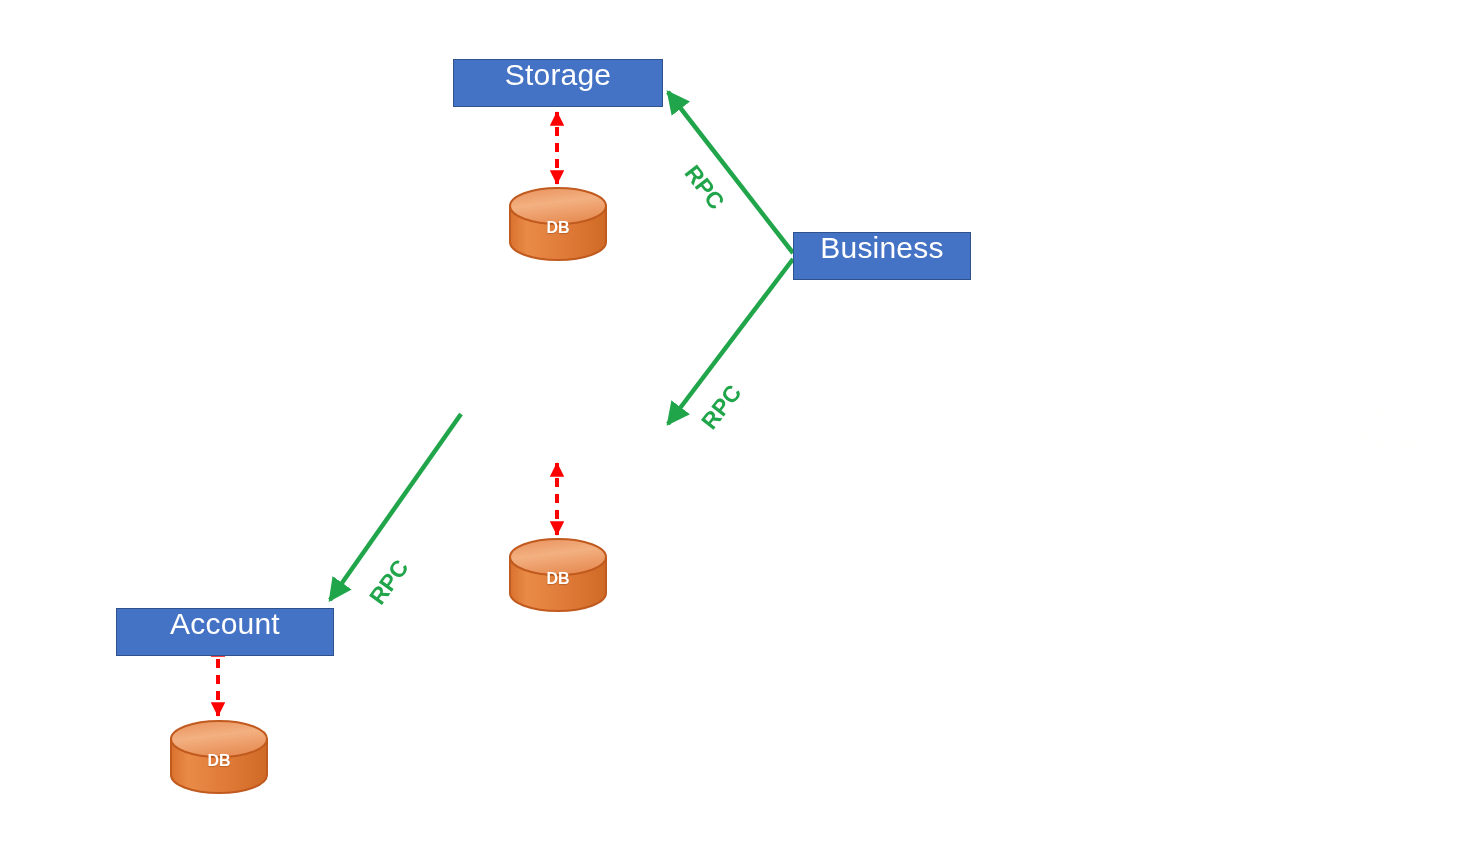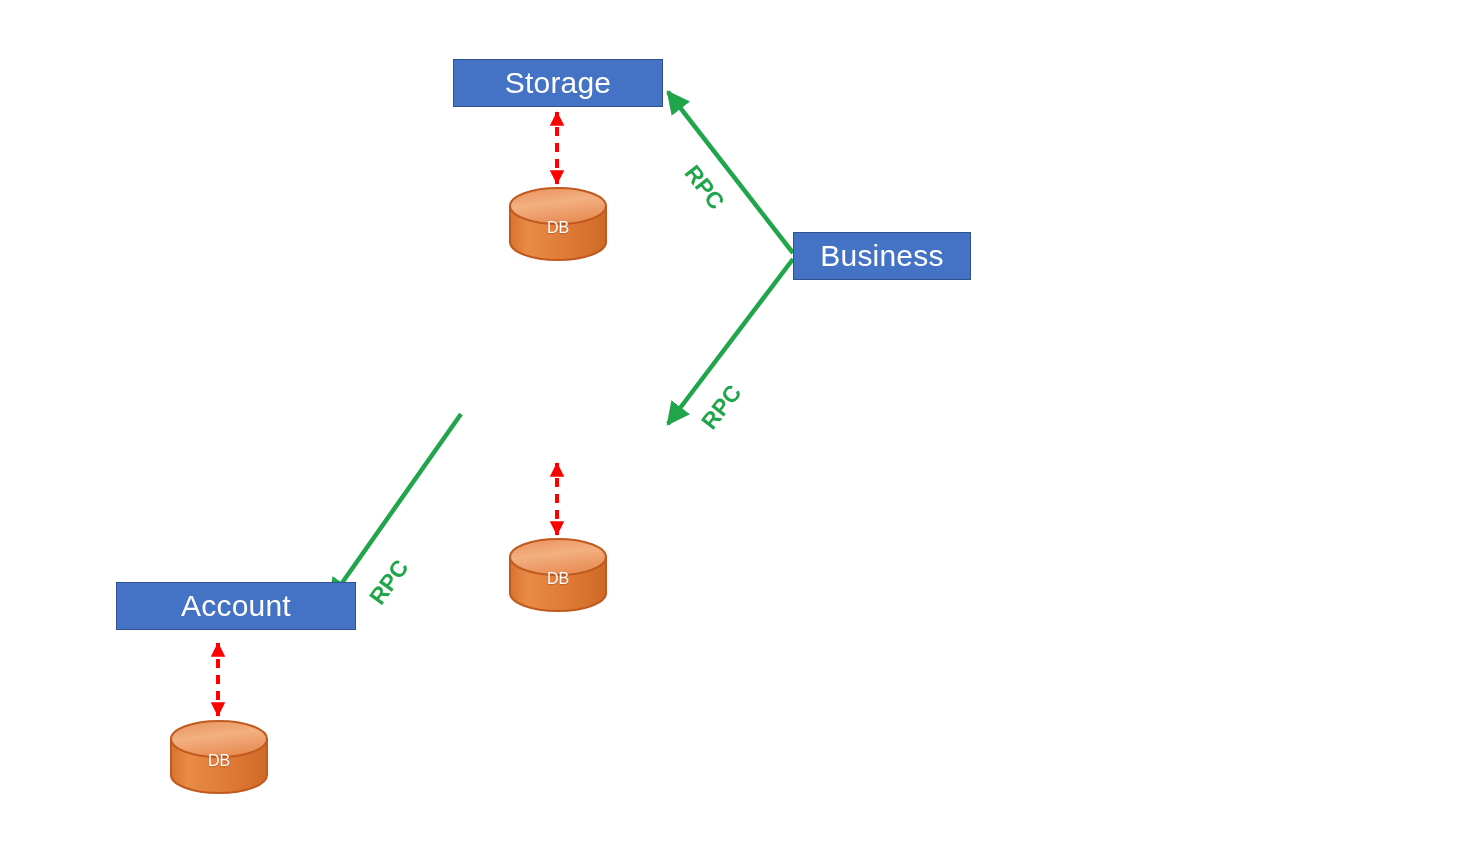--- a/index.html
+++ b/index.html
@@ -25,21 +25,21 @@
     height: 868px;
     pointer-events: none;
   }
   .node-box {
     position: absolute;
     box-sizing: border-box;
     background: #4472C4;
     border: 1px solid #2F528F;
     color: #ffffff;
     display: flex;
-    align-items: center;
+    align-items: flex-start;
     justify-content: center;
     font-size: 30px;
     font-weight: 400;
     letter-spacing: 0.2px;
     line-height: 1;
     font-family: "Liberation Sans", sans-serif;
   }
   .db {
     position: absolute;
     width: 96px;
@@ -49,21 +49,21 @@
     position: absolute;
     left: 0;
     top: 0;
     width: 96px;
     height: 72px;
     display: flex;
     align-items: center;
     justify-content: center;
     color: #ffffff;
     font-size: 16px;
-    font-weight: normal;
+    font-weight: bold;
     font-family: "Liberation Sans", sans-serif;
     padding-top: 8px;
     box-sizing: border-box;
     text-shadow: 0 1px 1px rgba(120,50,10,0.35);
     text-align: center;
   }
   .rpc-label {
     position: absolute;
     color: #21A54A;
     font-size: 23px;
@@ -146,21 +146,21 @@
 
   <div class="node-box" style="left:453px; top:59px; width:210px; height:48px;">
     <span>Storage</span>
   </div>
 
   <div class="node-box" style="left:793px; top:232px; width:178px; height:48px;">
     <span>Business</span>
   </div>
 
 
-  <div class="node-box" style="left:116px; top:582px; width:240px; height:48px;">
+  <div class="node-box" style="left:116px; top:608px; width:218px; height:48px;">
     <span>Account</span>
   </div>
 
   <div class="db" style="left:510px; top:188px;">
     <div class="db-label">DB</div>
   </div>
   <div class="db" style="left:510px; top:539px;">
     <div class="db-label">DB</div>
   </div>
   <div class="db" style="left:171px; top:721px;">

